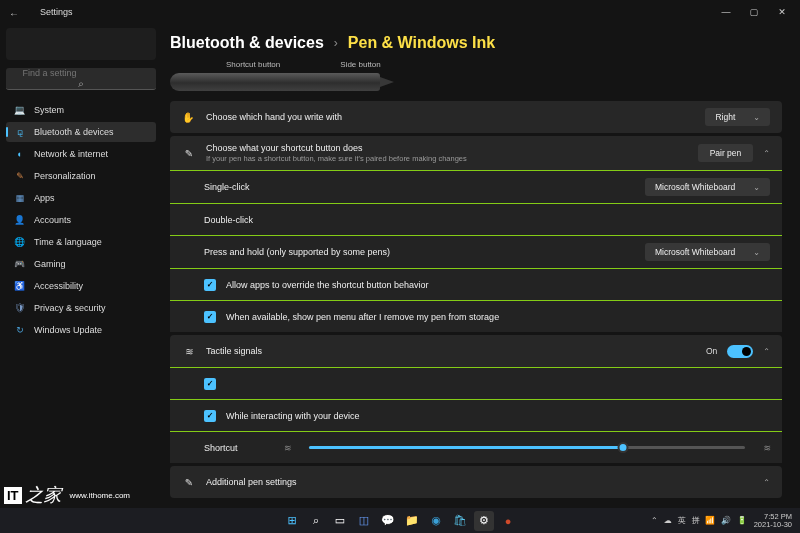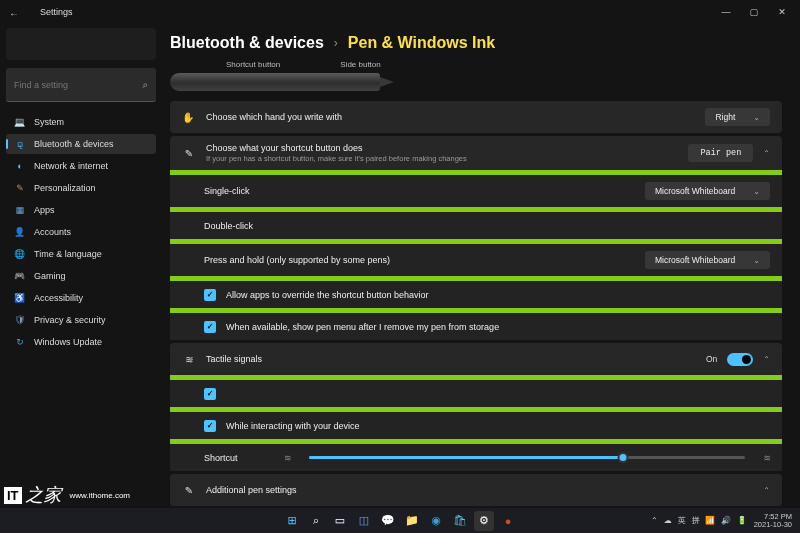--- a/index.html
+++ b/index.html
@@ -5,42 +5,42 @@
 * { margin: 0; padding: 0; box-sizing: border-box; font-family: "Segoe UI", sans-serif; }
 body { background: #141414; color: #fff; width: 800px; height: 533px; overflow: hidden; font-size: 10px; position: relative; }
 .titlebar { height: 24px; display: flex; align-items: center; padding: 0 4px; }
 .titlebar .back { width: 20px; text-align: center; color: #ccc; font-size: 10px; }
 .titlebar .title { font-size: 9px; color: #ddd; margin-left: 16px; }
 .titlebar .win-controls { margin-left: auto; display: flex; gap: 0; }
 .titlebar .win-controls span { width: 28px; text-align: center; color: #ccc; font-size: 9px; }
 .main { display: flex; height: 484px; }
 .sidebar { width: 162px; padding: 4px 6px; display: flex; flex-direction: column; gap: 2px; }
 .profile-box { height: 32px; background: #1e1e1e; border-radius: 4px; margin-bottom: 6px; }
-.search { background: #2b2b2b; border-radius: 3px; height: 34px; display: flex; align-items: center; padding: 0 8px; color: #aaa; margin-bottom: 8px; border-bottom: 1px solid #555; }
+.search { background: #2b2b2b; border-radius: 3px; height: 22px; display: flex; align-items: center; padding: 0 8px; color: #aaa; margin-bottom: 8px; border-bottom: 1px solid #555; flex-direction: column; }
 .search input { background: transparent; border: none; color: #ccc; font-size: 9px; flex: 1; outline: none; }
 .nav-item { display: flex; align-items: center; gap: 8px; padding: 4px 8px; border-radius: 3px; color: #ddd; font-size: 9px; cursor: pointer; position: relative; }
 .nav-item.active { background: #2d2d2d; }
 .nav-item.active::before { content:''; position:absolute; left:0; top:5px; bottom:5px; width:2px; background:#4cc2ff; border-radius:2px; }
 .nav-icon { width: 12px; height: 12px; display: inline-flex; align-items: center; justify-content: center; font-size: 9px; }
 .content { flex: 1; padding: 4px 18px 4px 8px; overflow-y: auto; }
 .breadcrumb { display: flex; align-items: center; gap: 10px; margin: 6px 0 8px 0; }
 .breadcrumb .bc-parent { font-size: 16px; font-weight: 600; color: #fff; }
 .breadcrumb .bc-sep { color: #888; font-size: 12px; }
 .breadcrumb .bc-current { font-size: 16px; font-weight: 600; color: #fde047; }
 .pen-labels { display: flex; gap: 60px; margin-left: 10px; font-size: 8px; color: #bbb; padding-left: 46px; }
 .pen-image { margin: 4px 0 10px 0; width: 210px; height: 18px; background: linear-gradient(180deg,#5a5a5a,#2e2e2e 55%,#404040); border-radius: 9px 3px 3px 9px; position: relative; }
 .pen-image::after { content:''; position:absolute; right:-14px; top:4px; border-left:14px solid #383838; border-top:5px solid transparent; border-bottom:5px solid transparent; }
 .card { background: #272727; border-radius: 4px; margin-bottom: 3px; }
 .row { display: flex; align-items: center; padding: 7px 12px; gap: 10px; min-height: 32px; }
-.row.sub { background: #232323; border-top: 5px solid #84cc16; padding-left: 34px; }
+.row.sub { background: #232323; border-top: 1px solid #84cc16; padding-left: 34px; }
 .row .icon { width: 14px; text-align: center; color: #ddd; font-size: 10px; }
 .row .label { flex: 1; color: #eee; font-size: 9px; }
 .row .sublabel { font-size: 7.5px; color: #999; margin-top: 1px; }
 .row .control { color: #ddd; font-size: 8.5px; display: flex; align-items: center; gap: 6px; margin-left: 48px; }
-.btn { background: #373737; padding: 4px 12px; border-radius: 3px; font-size: 8.5px; color: #eee; font-family: Liberation Mono, monospace; }
+.btn { background: #373737; padding: 4px 12px; border-radius: 3px; font-size: 8.5px; color: #eee; }
 .dropdown { background: #373737; padding: 4px 10px; border-radius: 3px; font-size: 8.5px; color: #eee; display: flex; align-items: center; gap: 18px; }
 .chev { font-size: 8px; color: #aaa; }
 .checkbox { width: 12px; height: 12px; background: #4cc2ff; border-radius: 2px; display: inline-flex; align-items: center; justify-content: center; color: #000; font-size: 8px; font-weight: bold; }
 .toggle { width: 26px; height: 13px; background: #4cc2ff; border-radius: 7px; position: relative; }
 .toggle::after { content:''; position:absolute; right:2px; top:2px; width:9px; height:9px; background:#000; border-radius:50%; }
 .slider-track { flex:1; height:3px; background:#555; border-radius:2px; position:relative; margin: 0 8px; }
 .slider-fill { position:absolute; left:0; top:0; bottom:0; width:72%; background:#4cc2ff; border-radius:2px; }
 .slider-thumb { position:absolute; left:72%; top:-4px; width:11px; height:11px; background:#4cc2ff; border:2px solid #333; border-radius:50%; transform:translateX(-50%); }
 .wave { color:#888; font-size:9px; letter-spacing:-1px; }
 .taskbar { position:absolute; bottom:0; left:0; right:0; height:25px; background:#1c1d22; display:flex; align-items:center; padding:0 8px; }

